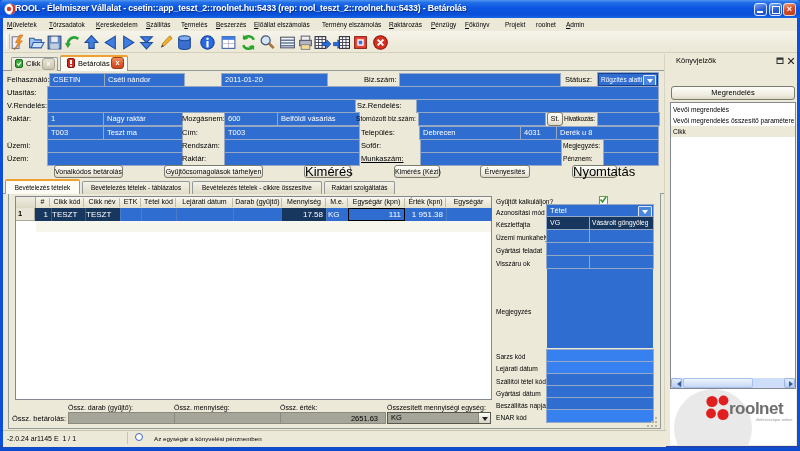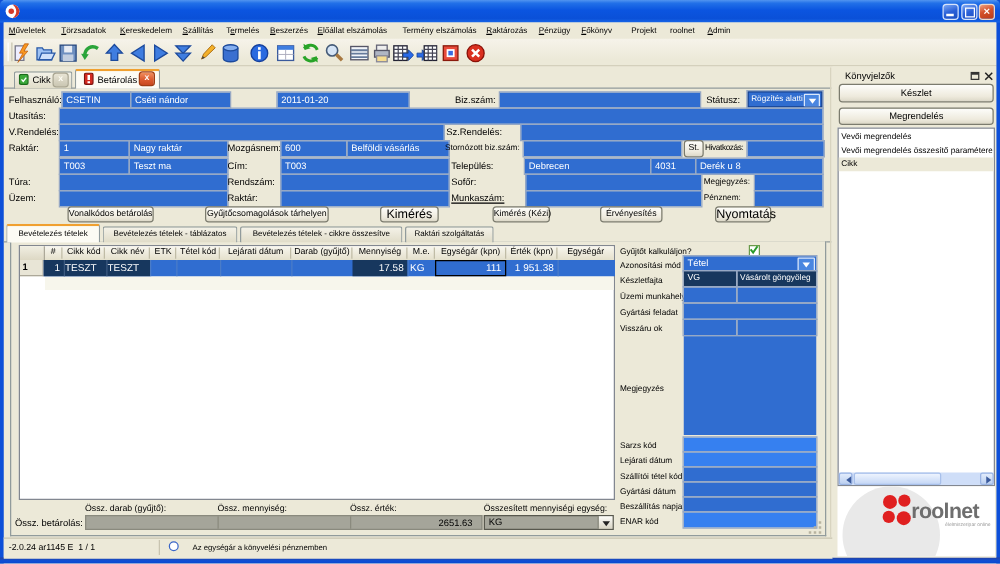--- a/index.html
+++ b/index.html
@@ -2,38 +2,39 @@
 <html><head>
 <meta charset="utf-8">
 <style>
 html,body{margin:0;padding:0;}
 #win{position:relative;width:800px;height:451px;background:#ece9d8;overflow:hidden;font-family:"Liberation Sans",sans-serif;}
 .abs{position:absolute;}
 .lbl{position:absolute;font-size:7.5px;line-height:12px;color:#000;white-space:nowrap;}
 .mn{font-size:6.5px;line-height:12px;}
 .sp{font-size:6.6px;}
 .fld{position:absolute;height:12px;background:#306dd0;color:#fff;font-size:7.5px;line-height:12px;padding-left:3px;box-sizing:border-box;white-space:nowrap;overflow:hidden;outline:1px solid #96a8c4;}
-.btn{position:absolute;height:13px;background:linear-gradient(180deg,#fdfdfa,#eeeadd 70%,#dcd8c8);border:1px solid #7b7b6e;border-radius:3px;font-size:10px;line-height:11px;text-align:center;color:#000;box-sizing:border-box;white-space:nowrap;}
+.btn{position:absolute;height:13px;background:linear-gradient(180deg,#fdfdfa,#eeeadd 70%,#dcd8c8);border:1px solid #7b7b6e;border-radius:3px;font-size:13px;line-height:11px;text-align:center;color:#000;box-sizing:border-box;white-space:nowrap;}
 .hdr{position:absolute;font-size:7px;line-height:12px;color:#000;text-align:center;white-space:nowrap;overflow:hidden;}
 svg{position:absolute;}
 </style>
 </head>
 <body>
 <div id="win">
 
 <div class="abs" style="left:0;top:0;width:3px;height:451px;background:#0d4fd8;"></div>
 <div class="abs" style="left:797px;top:0;width:3px;height:451px;background:#0d4fd8;"></div>
 <div class="abs" style="left:0;top:446px;width:800px;height:5px;background:linear-gradient(180deg,#26419f,#0d4fd8 55%,#0a46c8);"></div>
 
 <div class="abs" style="left:0;top:0;width:800px;height:18px;background:linear-gradient(180deg,#5294f0 0%,#2270e8 14%,#0b55e0 45%,#0a50d8 82%,#1866e8 100%);border-radius:4px 4px 0 0;"></div>
 <svg width="12" height="12" style="left:4px;top:3px;" viewBox="0 0 12 12">
       <circle cx="6" cy="6" r="5.5" fill="#fff"></circle>
       <path d="M6 .5a5.5 5.5 0 0 1 0 11c2-1.5 3-3.4 3-5.5S8 2 6 .5z" fill="#d43a2a"></path>
       <circle cx="5" cy="6" r="2.2" fill="#d43a2a"></circle>
     </svg>
+<div class="abs" style="left:15px;top:3px;font-size:8.8px;font-weight:bold;color:#fff;letter-spacing:-0.15px;white-space:nowrap;text-shadow:1px 1px 1px rgba(0,0,30,.5);">ROOL - Élelmiszer Vállalat - csetin::app_teszt_2::roolnet.hu:5433 (rep: rool_teszt_2::roolnet.hu:5433) - Betárolás</div>
 <div class="abs" style="left:754px;top:3px;width:13px;height:13px;border-radius:3px;background:linear-gradient(160deg,#7da8f4,#2a60d8 50%,#1d4fc0);border:1px solid #d8e4fa;box-sizing:border-box;">
       <div style="position:absolute;left:2px;bottom:2px;width:6px;height:2px;background:#fff;"></div>
     </div>
 <div class="abs" style="left:769px;top:3px;width:13px;height:13px;border-radius:3px;background:linear-gradient(160deg,#7da8f4,#2a60d8 50%,#1d4fc0);border:1px solid #d8e4fa;box-sizing:border-box;">
       <div style="position:absolute;left:2px;top:2px;width:6px;height:6px;border:1.5px solid #fff;"></div>
     </div>
 <div class="abs" style="left:783px;top:3px;width:13px;height:13px;border-radius:3px;background:linear-gradient(160deg,#f0a080,#d4502a 45%,#b83a18);border:1px solid #f0d8c8;box-sizing:border-box;font:bold 9px/11px 'Liberation Sans';color:#fff;text-align:center;">×</div>
 
 <div class="abs" style="left:3px;top:18px;width:794px;height:13px;background:#ece9d8;"></div>
 <div class="lbl mn" style="left:7px;top:19px;"><u>M</u>űveletek</div>
@@ -192,21 +193,21 @@
 <div class="lbl" style="left:7px;top:127px;margin-left:40px;">Partner:</div>
 <div class="fld" style="left:48px;top:127px;width:55px;">T003</div>
 <div class="fld" style="left:104px;top:127px;width:78px;">Teszt ma</div>
 <div class="lbl" style="left:182px;top:127px;">Cím:</div>
 <div class="fld" style="left:225px;top:127px;width:134px;">T003</div>
 <div class="lbl" style="left:361px;top:127px;">Település:</div>
 <div class="fld" style="left:420px;top:127px;width:100px;">Debrecen</div>
 <div class="fld" style="left:521px;top:127px;width:35px;">4031</div>
 <div class="fld" style="left:557px;top:127px;width:101px;">Derék u 8</div>
 
-<div class="lbl" style="left:7px;top:140px;">Túra:</div>
+<div class="lbl" style="left:7px;top:140px;">Üzemi:</div>
 <div class="fld" style="left:48px;top:140px;width:134px;"></div>
 <div class="lbl" style="left:182px;top:140px;">Rendszám:</div>
 <div class="fld" style="left:225px;top:140px;width:134px;"></div>
 <div class="lbl" style="left:361px;top:140px;">Sofőr:</div>
 <div class="fld" style="left:421px;top:140px;width:140px;"></div>
 <div class="lbl sp" style="left:563px;top:140px;">Megjegyzés:</div>
 <div class="fld" style="left:604px;top:140px;width:54px;"></div>
 
 <div class="lbl" style="left:7px;top:153px;">Üzem:</div>
 <div class="fld" style="left:48px;top:153px;width:134px;"></div>
@@ -346,21 +347,20 @@
 <div class="abs" style="left:664px;top:54px;width:1px;height:376px;background:#d8d4c0;"></div>
 <div class="abs" style="left:666px;top:53px;width:131px;height:393px;background:#ece9d8;"></div>
 <div class="lbl" style="left:676px;top:55px;">Könyvjelzők</div>
 <svg width="9" height="8" style="left:776px;top:57px" viewBox="0 0 9 8">
       <rect x="1" y="1" width="6" height="5.5" fill="none" stroke="#333" stroke-width="1"></rect>
       <rect x="1" y="1" width="6" height="1.8" fill="#333"></rect>
     </svg>
 <svg width="8" height="8" style="left:787px;top:57px" viewBox="0 0 8 8">
       <path d="M1.2 1.2l5.6 5.6M6.8 1.2L1.2 6.8" stroke="#222" stroke-width="1.2"></path>
     </svg>
-<div class="btn" style="left:671px;top:67px;width:124px;height:15px;font-size:7.5px;line-height:13px;">Készlet</div>
 <div class="btn" style="left:671px;top:86px;width:124px;height:14px;font-size:7.5px;line-height:12px;">Megrendelés</div>
 <div class="abs" style="left:670px;top:102px;width:126px;height:287px;background:#fff;border:1px solid #828790;box-sizing:border-box;"></div>
 <div class="lbl sp" style="left:673px;top:104px;">Vevői megrendelés</div>
 <div class="lbl sp" style="left:673px;top:115px;width:121px;overflow:hidden;">Vevői megrendelés összesítő paramétere</div>
 <div class="abs" style="left:671px;top:126px;width:124px;height:11px;background:#ece9d8;"></div>
 <div class="lbl sp" style="left:673px;top:126px;">Cikk</div>
 
 <div class="abs" style="left:671px;top:378px;width:124px;height:10px;background:#cfdef8;"></div>
 <div class="abs" style="left:671px;top:378px;width:11px;height:10px;background:linear-gradient(180deg,#e2ecfc,#bcd0f0);border:1px solid #9ab4e4;border-radius:2px;box-sizing:border-box;">
       <i style="position:absolute;left:2px;top:2px;border:3px solid transparent;border-right:4px solid #3a5a9c;"></i>

